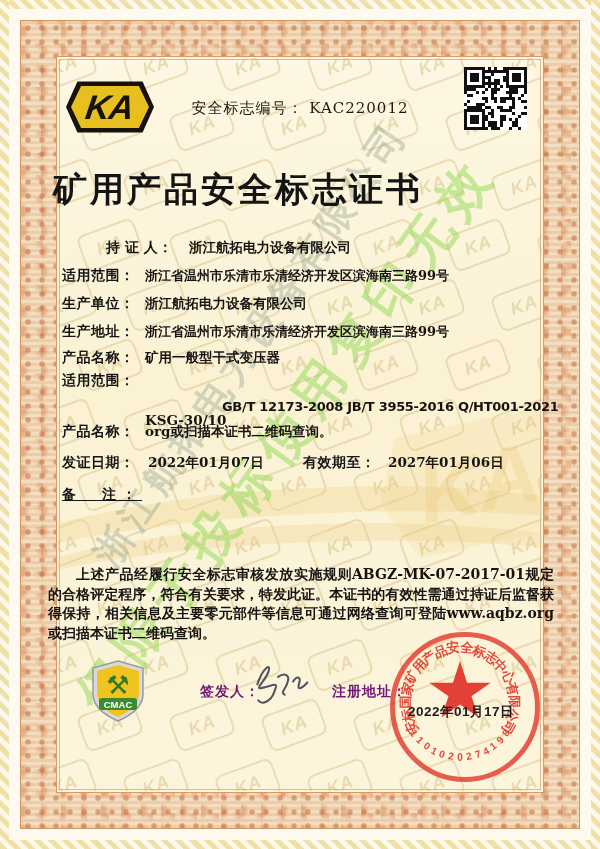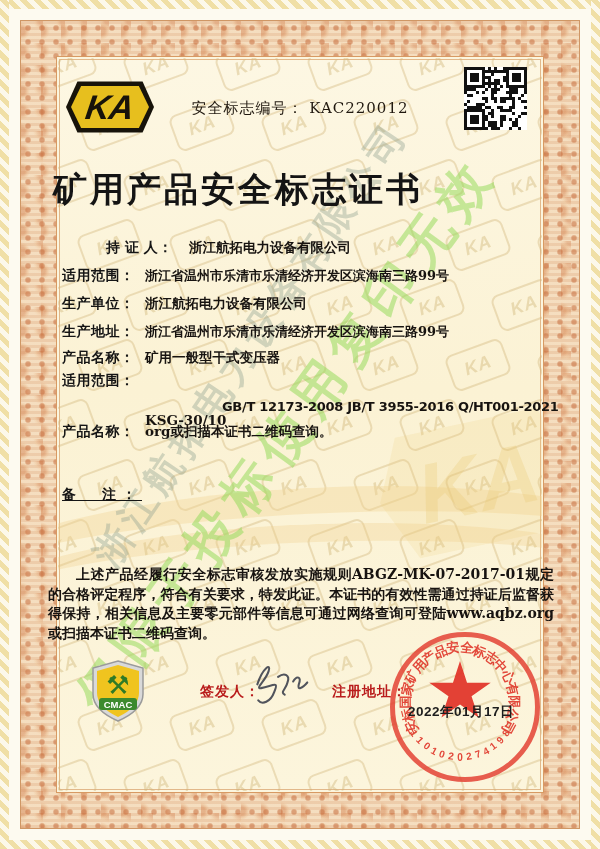--- a/index.html
+++ b/index.html
@@ -72,21 +72,21 @@
 
   .frow{position:absolute;left:0;width:600px;height:20px;}
   .flabel{position:absolute;left:62px;font-weight:bold;font-size:14px;color:#151515;letter-spacing:.5px;white-space:nowrap;}
   .fvalue{position:absolute;font-weight:bold;font-size:13.5px;color:#171310;white-space:nowrap;
     font-family:"DejaVu Serif",serif;}
   .fvalue.std{font-family:"DejaVu Sans",sans-serif;font-size:13px;letter-spacing:-.3px;}
 
   .statement{left:48px;top:565px;width:506px;font-size:14px;font-weight:bold;color:#171310;
     line-height:19.5px;text-indent:2em;text-align:justify;font-family:"DejaVu Serif",serif;}
 
-  .siglabel{font-weight:bold;font-size:14px;color:#b91c1c;letter-spacing:1px;}
+  .siglabel{font-weight:bold;font-size:14px;color:#701a75;letter-spacing:1px;}
 
   
   .stamp{left:390px;top:632px;width:140px;height:140px;border-radius:50%;
     border:5px solid rgba(226,56,43,.85);opacity:.95;z-index:3;}
   .stamp .arcchar{position:absolute;color:rgba(222,48,36,.92);font-weight:bold;white-space:pre;}
   .star{left:428px;top:661px;width:64px;height:62px;background:rgba(224,46,34,.9);z-index:3;
     clip-path:polygon(50% 0%,61% 35%,98% 35%,68% 57%,79% 91%,50% 70%,21% 91%,32% 57%,2% 35%,39% 35%);}
   .stampdate{left:408px;top:703px;font-size:13.5px;font-weight:bold;color:#1d1d1d;z-index:4;letter-spacing:.5px;}
 </style>
 </head>
@@ -679,20 +679,26 @@
         </div>
         <div class="frow" style="top: 399px;">
           <span class="fvalue std" style="left: 222px; text-align: center;">GB/T 12173-2008 JB/T 3955-2016 Q/HT001-2021</span>
         </div>
         <div class="frow" style="top: 423px;">
           <span class="flabel">产品名称：</span>
           <span class="fvalue" style="left: 145px;">org或扫描本证书二维码查询。</span>
         </div>
       </div>
 
+    <div class="frow" style="top:454px;">
+      <span class="flabel" style="left:62px;">发证日期：</span>
+      <span class="fvalue" style="left:148px;">2022年01月07日</span>
+      <span class="flabel" style="left:303px;">有效期至：</span>
+      <span class="fvalue" style="left:388px;">2027年01月06日</span>
+    </div>
 
     <div class="frow" style="top:486px;">
       <span class="flabel" style="left:62px;letter-spacing:6px;text-decoration:underline;">备　注：</span>
       <span class="fvalue" style="left:148px;"></span>
     </div>
 
     <div class="abs statement">上述产品经履行安全标志审核发放实施规则ABGZ-MK-07-2017-01规定的合格评定程序，符合有关要求，特发此证。本证书的有效性需通过持证后监督获得保持，相关信息及主要零元部件等信息可通过网络查询可登陆www.aqbz.org或扫描本证书二维码查询。</div>
 
     <svg class="abs" style="left:90px;top:660px;" width="56" height="62" viewBox="0 0 56 62">
       <path d="M28 1 L53 8 V34 Q53 50 28 61 Q3 50 3 34 V8 Z" fill="#d9d9d9" stroke="#9a9a9a" stroke-width="1.5"></path>

